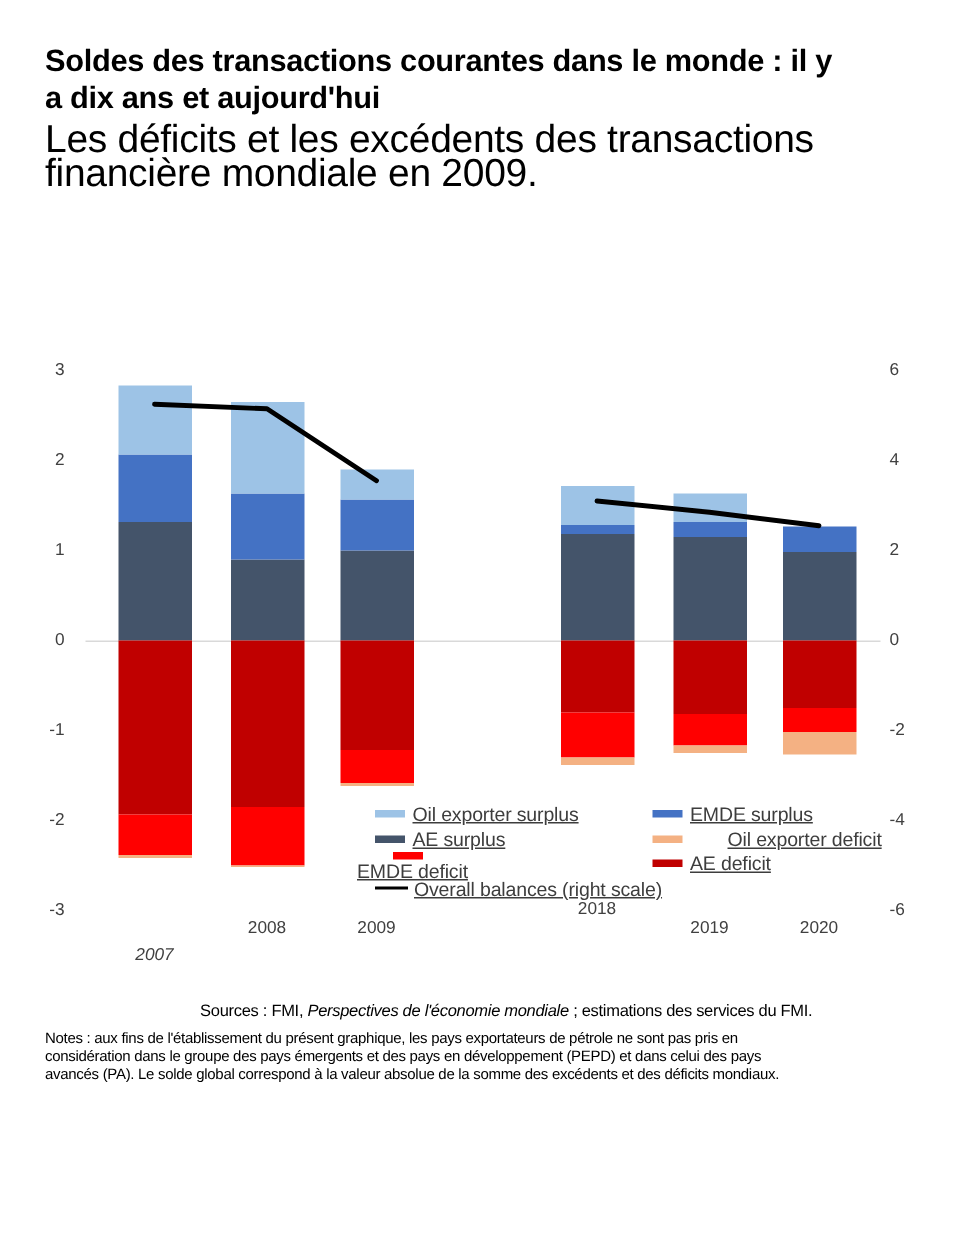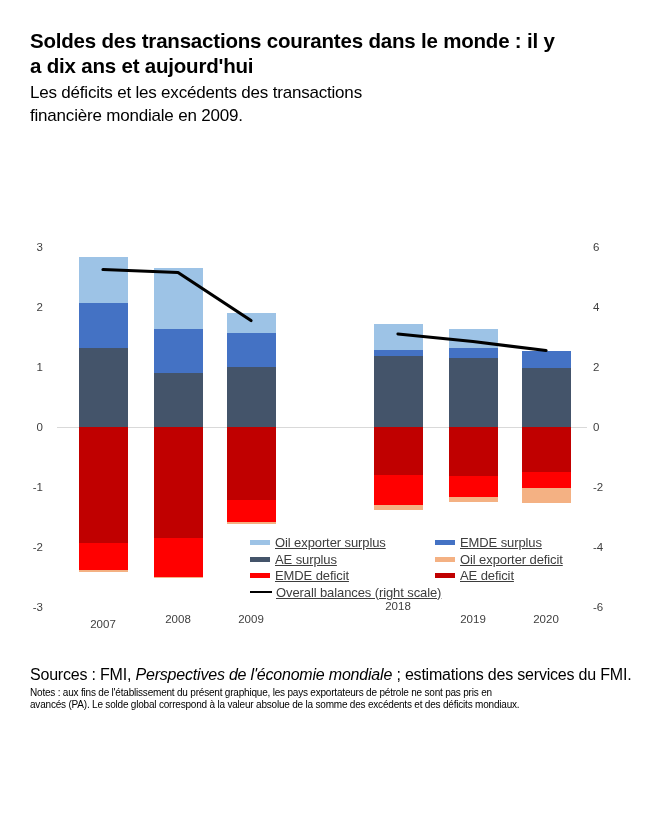--- a/index.html
+++ b/index.html
@@ -1,34 +1,34 @@
 <!DOCTYPE html>
 <html><head>
 <meta charset="utf-8">
 <style>
   html,body{margin:0;padding:0;background:#fff;}
   .page{position:relative;width:650px;height:758px;background:#ffffff;overflow:hidden;
         font-family:"Liberation Sans", sans-serif;}
   
   .hdr{position:absolute;left:30px;top:28px;width:600px;color:#000;}
   .hdr h1{margin:0;font-size:20.5px;line-height:25px;font-weight:bold;letter-spacing:-0.2px;}
-  .hdr .sub{margin:3px 0 0 0;font-size:17px;line-height:23.4px;font-weight:400;letter-spacing:-0.2px;}
+  .hdr .sub{margin:3px 0 0 0;font-size:26px;line-height:23.4px;font-weight:400;letter-spacing:-0.2px;}
   
   #chart{position:absolute;left:0;top:235px;width:650px;height:400px;}
   #chart .tick{position:absolute;font-size:11.5px;line-height:14px;color:#404040;}
   #chart .xlab{position:absolute;font-size:11.5px;line-height:14px;color:#404040;text-align:center;width:60px;}
   #chart .seg{position:absolute;}
   #chart .grid0{position:absolute;background:#d9d9d9;height:1px;}
   .leg-row{position:absolute;height:15px;display:flex;align-items:center;}
   .leg-box{display:inline-block;width:20px;height:5px;margin-right:5px;flex:0 0 auto;}
   .leg-line{display:inline-block;width:22px;height:2px;margin-right:4px;flex:0 0 auto;}
   .leg-txt{font-size:13px;letter-spacing:-0.1px;color:#3d3d3d;white-space:nowrap;text-decoration:underline;}
   
   .fnotes{position:absolute;left:30px;top:668px;width:615px;color:#000;}
-  .fnotes .src{margin:0 0 6px 0;font-size:16px;line-height:13px;letter-spacing:-0.2px;white-space:nowrap;}
+  .fnotes .src{margin:0 0 6px 0;font-size:11px;line-height:13px;letter-spacing:-0.2px;white-space:nowrap;text-align:center;}
   .fnotes .notes div{font-size:10px;line-height:11.8px;letter-spacing:-0.2px;white-space:nowrap;}
   
   .footer{position:absolute;left:0;top:768px;width:650px;height:61px;background:#125394;}
 </style>
 </head>
 <body>
 
 <div class="page">
 
   <div class="hdr">
@@ -57,21 +57,21 @@
       <div class="tick" style="left: 593px; top: 185px; width: 30px; text-align: left;">0</div>
       <div class="tick" style="left: 593px; top: 245px; width: 30px; text-align: left;">-2</div>
       <div class="tick" style="left: 593px; top: 305px; width: 30px; text-align: left;">-4</div>
       <div class="tick" style="left: 593px; top: 365px; width: 30px; text-align: left;">-6</div>
       <div class="seg" style="left: 78.5px; top: 112.8px; width: 49px; height: 79.2px; background: rgb(68, 84, 106);"></div>
       <div class="seg" style="left: 78.5px; top: 67.8px; width: 49px; height: 45px; background: rgb(68, 114, 196);"></div>
       <div class="seg" style="left: 78.5px; top: 22.2px; width: 49px; height: 45.6px; background: rgb(157, 195, 230);"></div>
       <div class="seg" style="left: 78.5px; top: 192px; width: 49px; height: 115.8px; background: rgb(192, 0, 0);"></div>
       <div class="seg" style="left: 78.5px; top: 307.8px; width: 49px; height: 27px; background: rgb(255, 0, 0);"></div>
       <div class="seg" style="left: 78.5px; top: 334.8px; width: 49px; height: 2.4px; background: rgb(244, 177, 131);"></div>
-      <div class="xlab" style="left: 73px; top: 382px;">2007</div>
+      <div class="xlab" style="left: 73px; top: 395px; font-style: italic;">2007</div>
       <div class="seg" style="left: 153.5px; top: 138px; width: 49px; height: 54px; background: rgb(68, 84, 106);"></div>
       <div class="seg" style="left: 153.5px; top: 94.2px; width: 49px; height: 43.8px; background: rgb(68, 114, 196);"></div>
       <div class="seg" style="left: 153.5px; top: 33px; width: 49px; height: 61.2px; background: rgb(157, 195, 230);"></div>
       <div class="seg" style="left: 153.5px; top: 192px; width: 49px; height: 111px; background: rgb(192, 0, 0);"></div>
       <div class="seg" style="left: 153.5px; top: 303px; width: 49px; height: 39px; background: rgb(255, 0, 0);"></div>
       <div class="seg" style="left: 153.5px; top: 342px; width: 49px; height: 1.2px; background: rgb(244, 177, 131);"></div>
       <div class="xlab" style="left: 148px; top: 377px;">2008</div>
       <div class="seg" style="left: 226.5px; top: 132px; width: 49px; height: 60px; background: rgb(68, 84, 106);"></div>
       <div class="seg" style="left: 226.5px; top: 97.8px; width: 49px; height: 34.2px; background: rgb(68, 114, 196);"></div>
       <div class="seg" style="left: 226.5px; top: 78px; width: 49px; height: 19.8px; background: rgb(157, 195, 230);"></div>
@@ -104,46 +104,47 @@
         <polyline points="398,99 473,106.5 546,115.5" fill="none" stroke="#000000" stroke-width="3.2" stroke-linejoin="round" stroke-linecap="round"></polyline>
       </svg>
       <div class="leg-row" style="left: 250px; top: 300px;">
         <span class="leg-box" style="background: rgb(157, 195, 230);"></span>
         <span class="leg-txt">Oil exporter surplus</span>
       </div>
       <div class="leg-row" style="left: 250px; top: 316.5px;">
         <span class="leg-box" style="background: rgb(68, 84, 106);"></span>
         <span class="leg-txt">AE surplus</span>
       </div>
-      <div class="leg-row" style="left: 250px; top: 333px;">
+      <div class="leg-row" style="left: 238px; top: 333px; flex-direction: column;">
         <span class="leg-box" style="background: rgb(255, 0, 0);"></span>
         <span class="leg-txt">EMDE deficit</span>
       </div>
       <div class="leg-row" style="left: 250px; top: 349.5px;">
         <span class="leg-line" style="background: rgb(0, 0, 0);"></span>
         <span class="leg-txt">Overall balances (right scale)</span>
       </div>
       <div class="leg-row" style="left: 435px; top: 300px; text-align: center;">
         <span class="leg-box" style="background: rgb(68, 114, 196);"></span>
         <span class="leg-txt">EMDE surplus</span>
       </div>
-      <div class="leg-row" style="left: 435px; top: 316.5px;">
+      <div class="leg-row" style="left: 435px; top: 316.5px; gap: 25px;">
         <span class="leg-box" style="background: rgb(244, 177, 131);"></span>
         <span class="leg-txt">Oil exporter deficit</span>
       </div>
       <div class="leg-row" style="left: 435px; top: 333px;">
         <span class="leg-box" style="background: rgb(192, 0, 0);"></span>
         <span class="leg-txt">AE deficit</span>
       </div>
     </div>
 
   <div class="fnotes">
     <p class="src"><span>Sources : FMI, </span><em>Perspectives de l'économie mondiale</em><span> ; estimations des services du FMI.</span></p>
     <div class="notes">
         <div>Notes : aux fins de l'établissement du présent graphique, les pays exportateurs de pétrole ne sont pas pris en</div>
+        <div>considération dans le groupe des pays émergents et des pays en développement (PEPD) et dans celui des pays</div>
         <div>avancés (PA). Le solde global correspond à la valeur absolue de la somme des excédents et des déficits mondiaux.</div>
       </div>
   </div>
 
   <div class="footer" style="background-color: rgb(18, 83, 148);">
     
     
   </div>
 
 </div>

